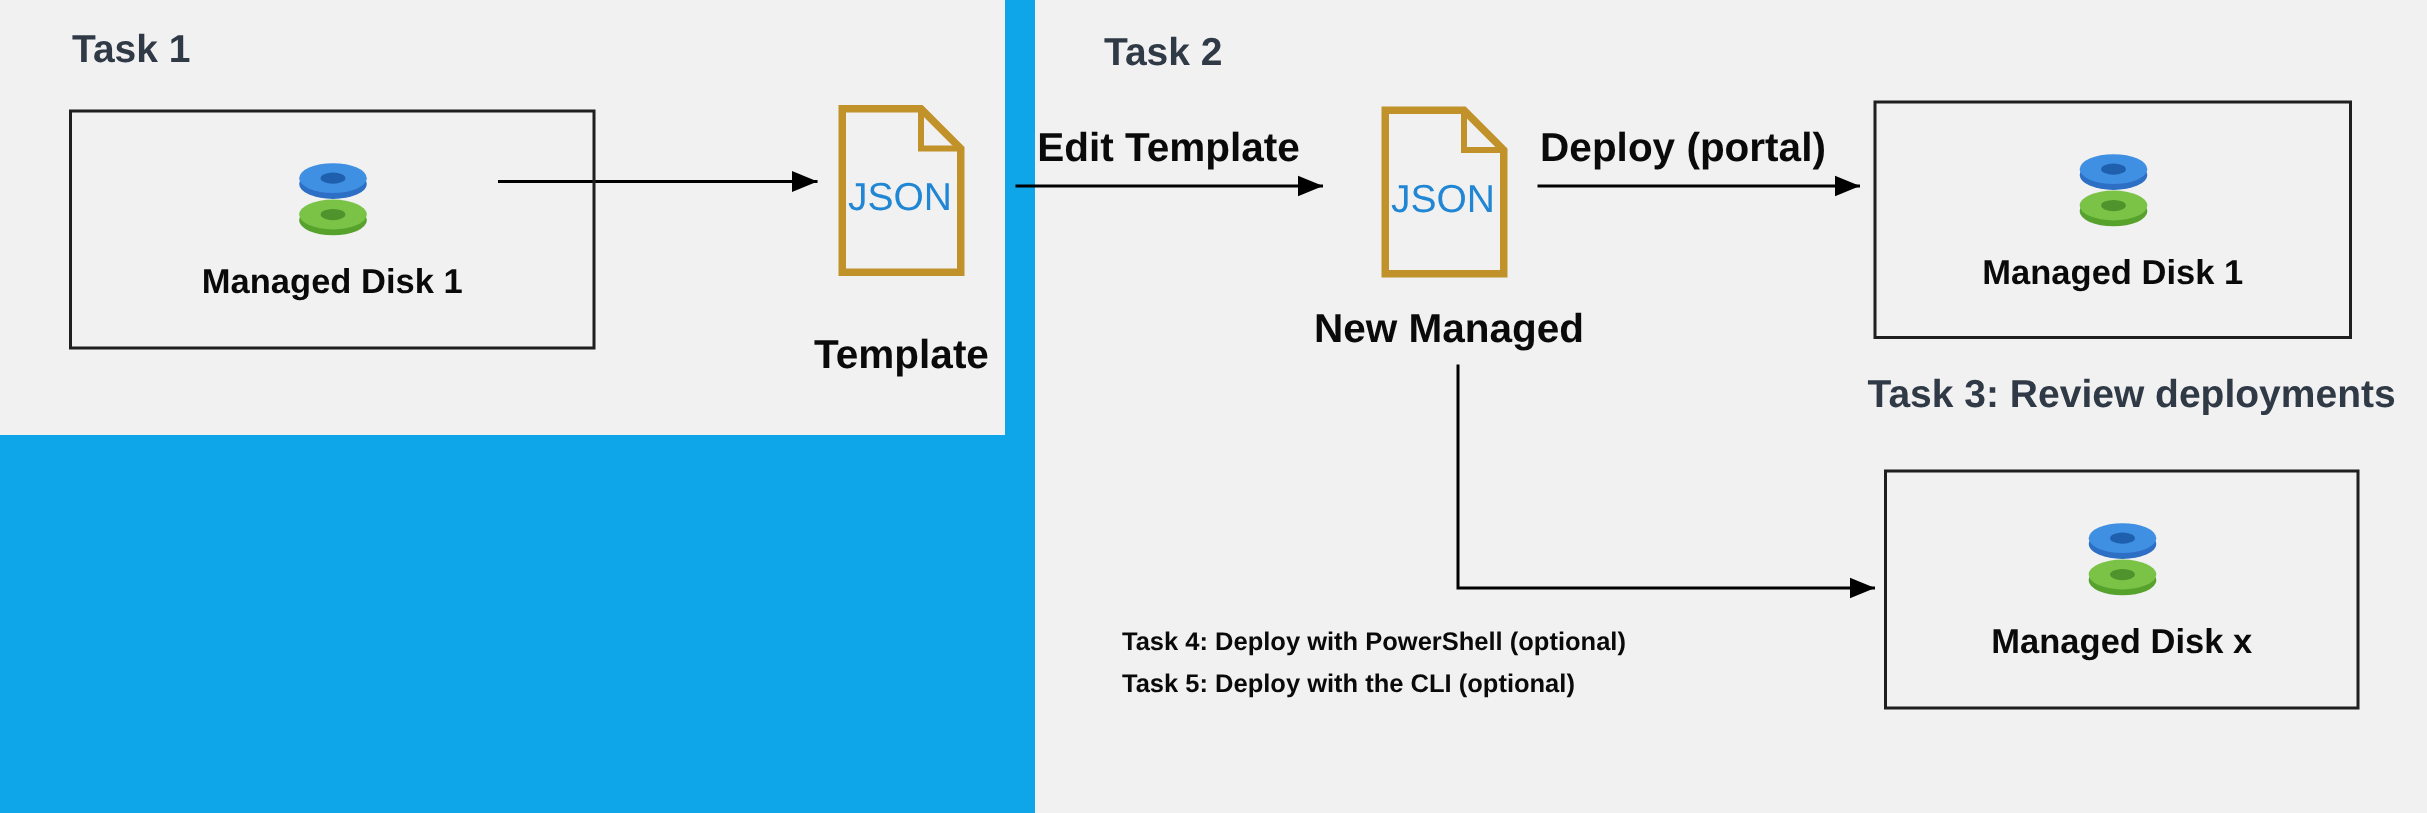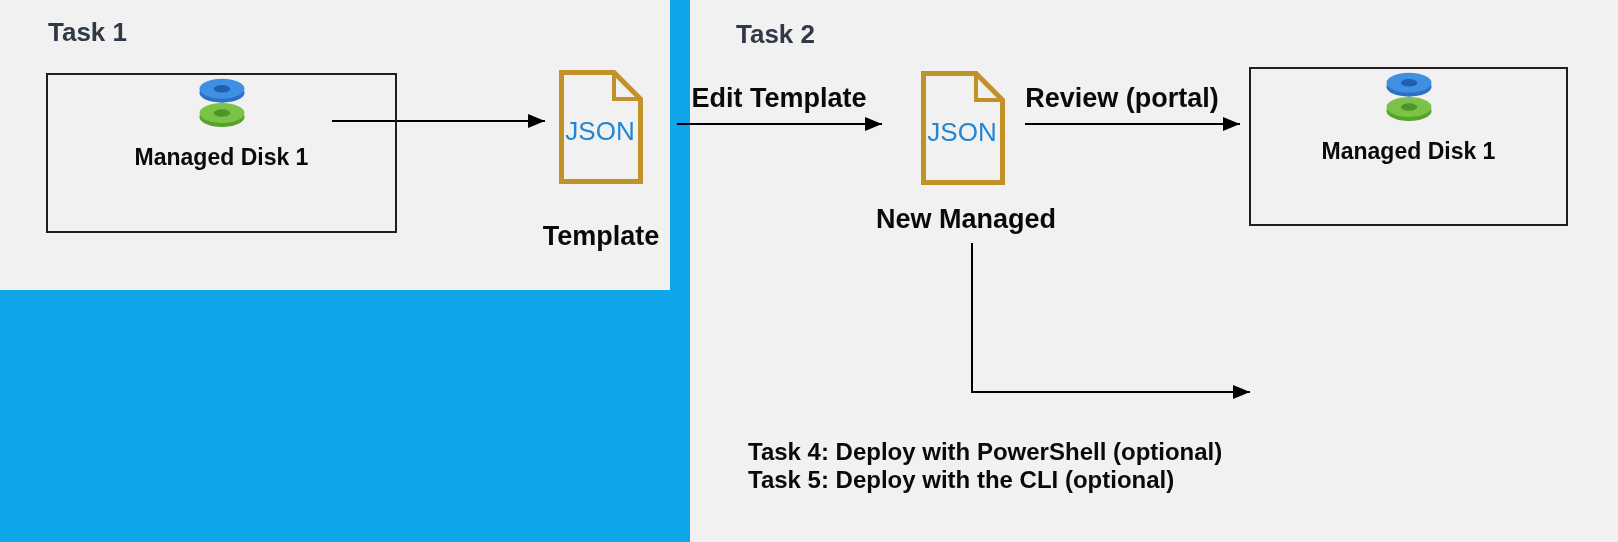--- a/index.html
+++ b/index.html
@@ -14,21 +14,21 @@
   .heading{
     position:absolute;font-size:26px;font-weight:700;color:#303a46;
     white-space:nowrap;line-height:1.1;z-index:8;
   }
   #task1-heading{left:48px;top:18px;}
   #task2-heading{left:736px;top:20px;}
   #task3-heading{left:1245px;top:248px;}
 
   .disk-box{
     position:absolute;border:2px solid #1f1f1f;box-sizing:border-box;z-index:10;
-    display:flex;flex-direction:column;align-items:center;justify-content:flex-start;gap:12px;
+    display:flex;flex-direction:column;align-items:center;justify-content:center;gap:12px;
   }
   #disk-box-1{left:46px;top:73px;width:351px;height:160px;}
   #disk-box-2{left:1249px;top:67px;width:319px;height:159px;}
   #disk-box-3{left:1256px;top:313px;width:317px;height:160px;}
 
   .disk-icon{width:52px;height:57px;display:block;}
   .box-label{font-size:23px;font-weight:700;color:#0a0a0a;white-space:nowrap;}
 
   .json-icon-wrap{position:absolute;z-index:9;text-align:center;}
   #json-icon-1{left:557px;top:68px;width:88px;height:118px;}
@@ -42,22 +42,22 @@
   .flow-label{
     position:absolute;transform:translateX(-50%);white-space:nowrap;
     font-size:27px;font-weight:700;color:#0a0a0a;z-index:8;
   }
   #edit-template-label{left:779px;top:83px;}
   #deploy-portal-label{left:1122px;top:83px;}
   #template-caption{left:601px;top:221px;}
   #new-template-caption{left:966px;top:204px;}
 
   .task45{
-    position:absolute;left:748px;top:438px;z-index:8;
-    font-size:24px;font-weight:700;color:#0a0a0a;line-height:28px;white-space:nowrap;
+    position:absolute;left:748px;top:414px;z-index:8;
+    font-size:17px;font-weight:700;color:#0a0a0a;line-height:28px;white-space:nowrap;
   }
 
   .arrow-layer{position:absolute;left:0;top:0;width:1618px;height:542px;z-index:6;pointer-events:none;}
 </style>
 </head>
 <body>
 
 <div class="canvas">
 
   <div class="panel panel-left"></div>
@@ -70,20 +70,21 @@
       </marker>
     </defs>
     <path d="M332,121 H545" stroke="#000000" stroke-width="2" fill="none" marker-end="url(#ah)"></path>
     <path d="M677,124 H882" stroke="#000000" stroke-width="2" fill="none" marker-end="url(#ah)"></path>
     <path d="M1025,124 H1240" stroke="#000000" stroke-width="2" fill="none" marker-end="url(#ah)"></path>
     <path d="M972,243 L972,392 L1250,392" stroke="#000000" stroke-width="2" fill="none" marker-end="url(#ah)"></path>
   </svg>
 
   <div class="heading" id="task1-heading">Task 1</div>
   <div class="heading" id="task2-heading">Task 2</div>
+  <div class="heading" id="task3-heading">Task 3: Review deployments</div>
 
   <div class="disk-box" id="disk-box-1">
     <svg class="disk-icon" viewBox="0 0 60 64">
       <ellipse cx="30" cy="47.5" rx="26" ry="11.5" fill="#57a12d"></ellipse>
       <ellipse cx="30" cy="43" rx="26" ry="11.5" fill="#7ac347"></ellipse>
       <ellipse cx="30" cy="43" rx="9.5" ry="4.3" fill="#4e932b"></ellipse>
       <ellipse cx="30" cy="19.5" rx="26" ry="11.5" fill="#2d6fc4"></ellipse>
       <ellipse cx="30" cy="15" rx="26" ry="11.5" fill="#3f8fe2"></ellipse>
       <ellipse cx="30" cy="15" rx="9.5" ry="4.3" fill="#1e5fae"></ellipse>
     </svg>
@@ -93,21 +94,21 @@
   <div class="json-icon-wrap" id="json-icon-1">
     <svg viewBox="0 0 88 118">
       <path d="M4.5,4.5 H57 L83.5,31 V113.5 H4.5 Z" fill="#f1f1f1" stroke="#c2922a" stroke-width="5" stroke-linejoin="miter"></path>
       <polyline points="57,4.5 57,31 83.5,31" fill="none" stroke="#c2922a" stroke-width="4"></polyline>
       <text class="json-text" x="43" y="72" text-anchor="middle">JSON</text>
     </svg>
   </div>
   <div class="flow-label" id="template-caption">Template</div>
 
   <div class="flow-label" id="edit-template-label">Edit Template</div>
-  <div class="flow-label" id="deploy-portal-label">Review (portal)</div>
+  <div class="flow-label" id="deploy-portal-label">Deploy (portal)</div>
 
   <div class="json-icon-wrap" id="json-icon-2">
     <svg viewBox="0 0 88 118">
       <path d="M4.5,4.5 H57 L83.5,31 V113.5 H4.5 Z" fill="#f1f1f1" stroke="#c2922a" stroke-width="5" stroke-linejoin="miter"></path>
       <polyline points="57,4.5 57,31 83.5,31" fill="none" stroke="#c2922a" stroke-width="4"></polyline>
       <text class="json-text" x="43" y="72" text-anchor="middle">JSON</text>
     </svg>
   </div>
   <div class="flow-label" id="new-template-caption">New Managed</div>
 
@@ -116,19 +117,30 @@
       <ellipse cx="30" cy="47.5" rx="26" ry="11.5" fill="#57a12d"></ellipse>
       <ellipse cx="30" cy="43" rx="26" ry="11.5" fill="#7ac347"></ellipse>
       <ellipse cx="30" cy="43" rx="9.5" ry="4.3" fill="#4e932b"></ellipse>
       <ellipse cx="30" cy="19.5" rx="26" ry="11.5" fill="#2d6fc4"></ellipse>
       <ellipse cx="30" cy="15" rx="26" ry="11.5" fill="#3f8fe2"></ellipse>
       <ellipse cx="30" cy="15" rx="9.5" ry="4.3" fill="#1e5fae"></ellipse>
     </svg>
     <div class="box-label">Managed Disk 1</div>
   </div>
 
+  <div class="disk-box" id="disk-box-3">
+    <svg class="disk-icon" viewBox="0 0 60 64">
+      <ellipse cx="30" cy="47.5" rx="26" ry="11.5" fill="#57a12d"></ellipse>
+      <ellipse cx="30" cy="43" rx="26" ry="11.5" fill="#7ac347"></ellipse>
+      <ellipse cx="30" cy="43" rx="9.5" ry="4.3" fill="#4e932b"></ellipse>
+      <ellipse cx="30" cy="19.5" rx="26" ry="11.5" fill="#2d6fc4"></ellipse>
+      <ellipse cx="30" cy="15" rx="26" ry="11.5" fill="#3f8fe2"></ellipse>
+      <ellipse cx="30" cy="15" rx="9.5" ry="4.3" fill="#1e5fae"></ellipse>
+    </svg>
+    <div class="box-label">Managed Disk x</div>
+  </div>
 
   <div class="task45">
     <div>Task 4: Deploy with PowerShell (optional)</div>
     <div>Task 5: Deploy with the CLI (optional)</div>
   </div>
 
 </div>
 
 </body></html>

